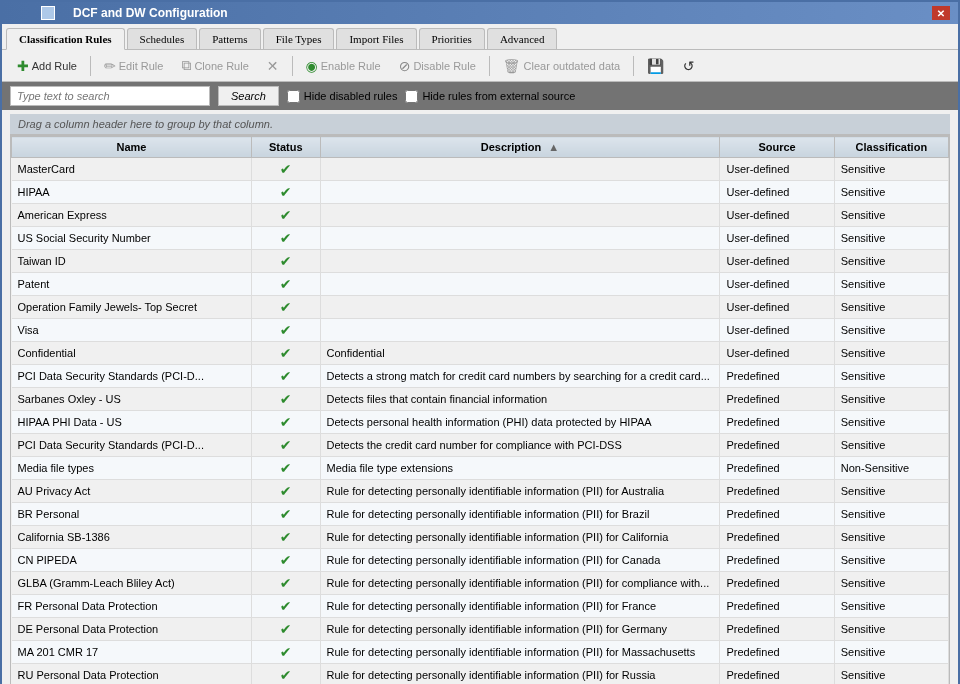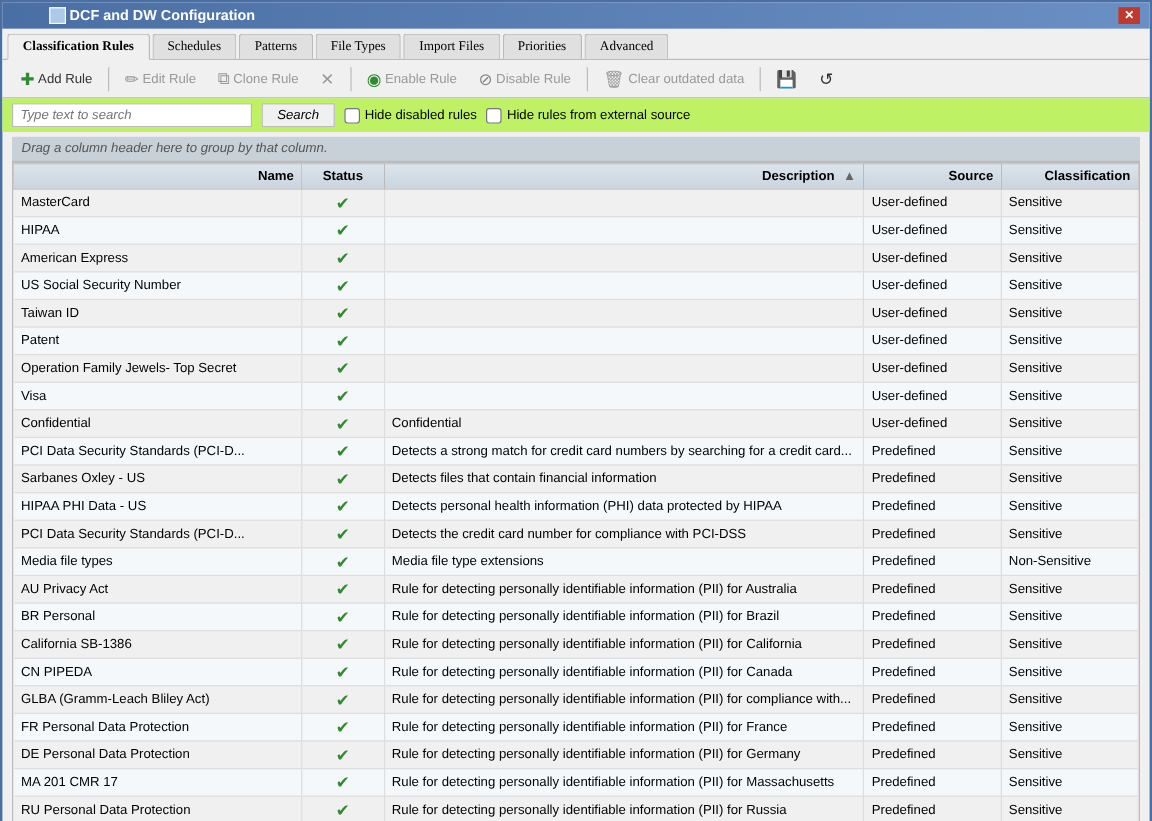--- a/index.html
+++ b/index.html
@@ -23,21 +23,21 @@
       padding: 4px 8px;
       display: flex;
       align-items: center;
       justify-content: space-between;
       font-size: 12px;
       font-weight: bold;
     }
     .title-bar-left {
       display: flex;
       align-items: center;
-      gap: 3px;
+      gap: 18px;
       padding-left: 31px;
     }
     .title-bar-icon {
       width: 14px;
       height: 14px;
       background: #adc8e8;
       border: 1px solid #fff;
       display: inline-block;
     }
     .title-bar-close {
@@ -107,21 +107,21 @@
       width: 1px;
       height: 20px;
       background: #bbb;
       margin: 0 2px;
     }
     .search-bar {
       display: flex;
       align-items: center;
       padding: 4px 8px;
       gap: 8px;
-      background: #bef264;
+      background: #737373;
     }
     .search-input {
       width: 200px;
       padding: 3px 6px;
       border: 1px solid #bbb;
       font-size: 11px;
       color: #999;
       font-style: italic;
     }
     .search-btn {
@@ -161,21 +161,21 @@
     }
     table {
       width: 100%;
       border-collapse: collapse;
       font-size: 11px;
     }
     table thead th {
       background: linear-gradient(to bottom, #dce4ec, #c8d4de);
       border: 1px solid #bbb;
       padding: 4px 6px;
-      text-align: right;
+      text-align: center;
       font-weight: bold;
       position: sticky;
       top: 0;
       cursor: pointer;
       white-space: nowrap;
     }
     table thead th .sort-arrow {
       margin-left: 4px;
       color: #666;
     }

